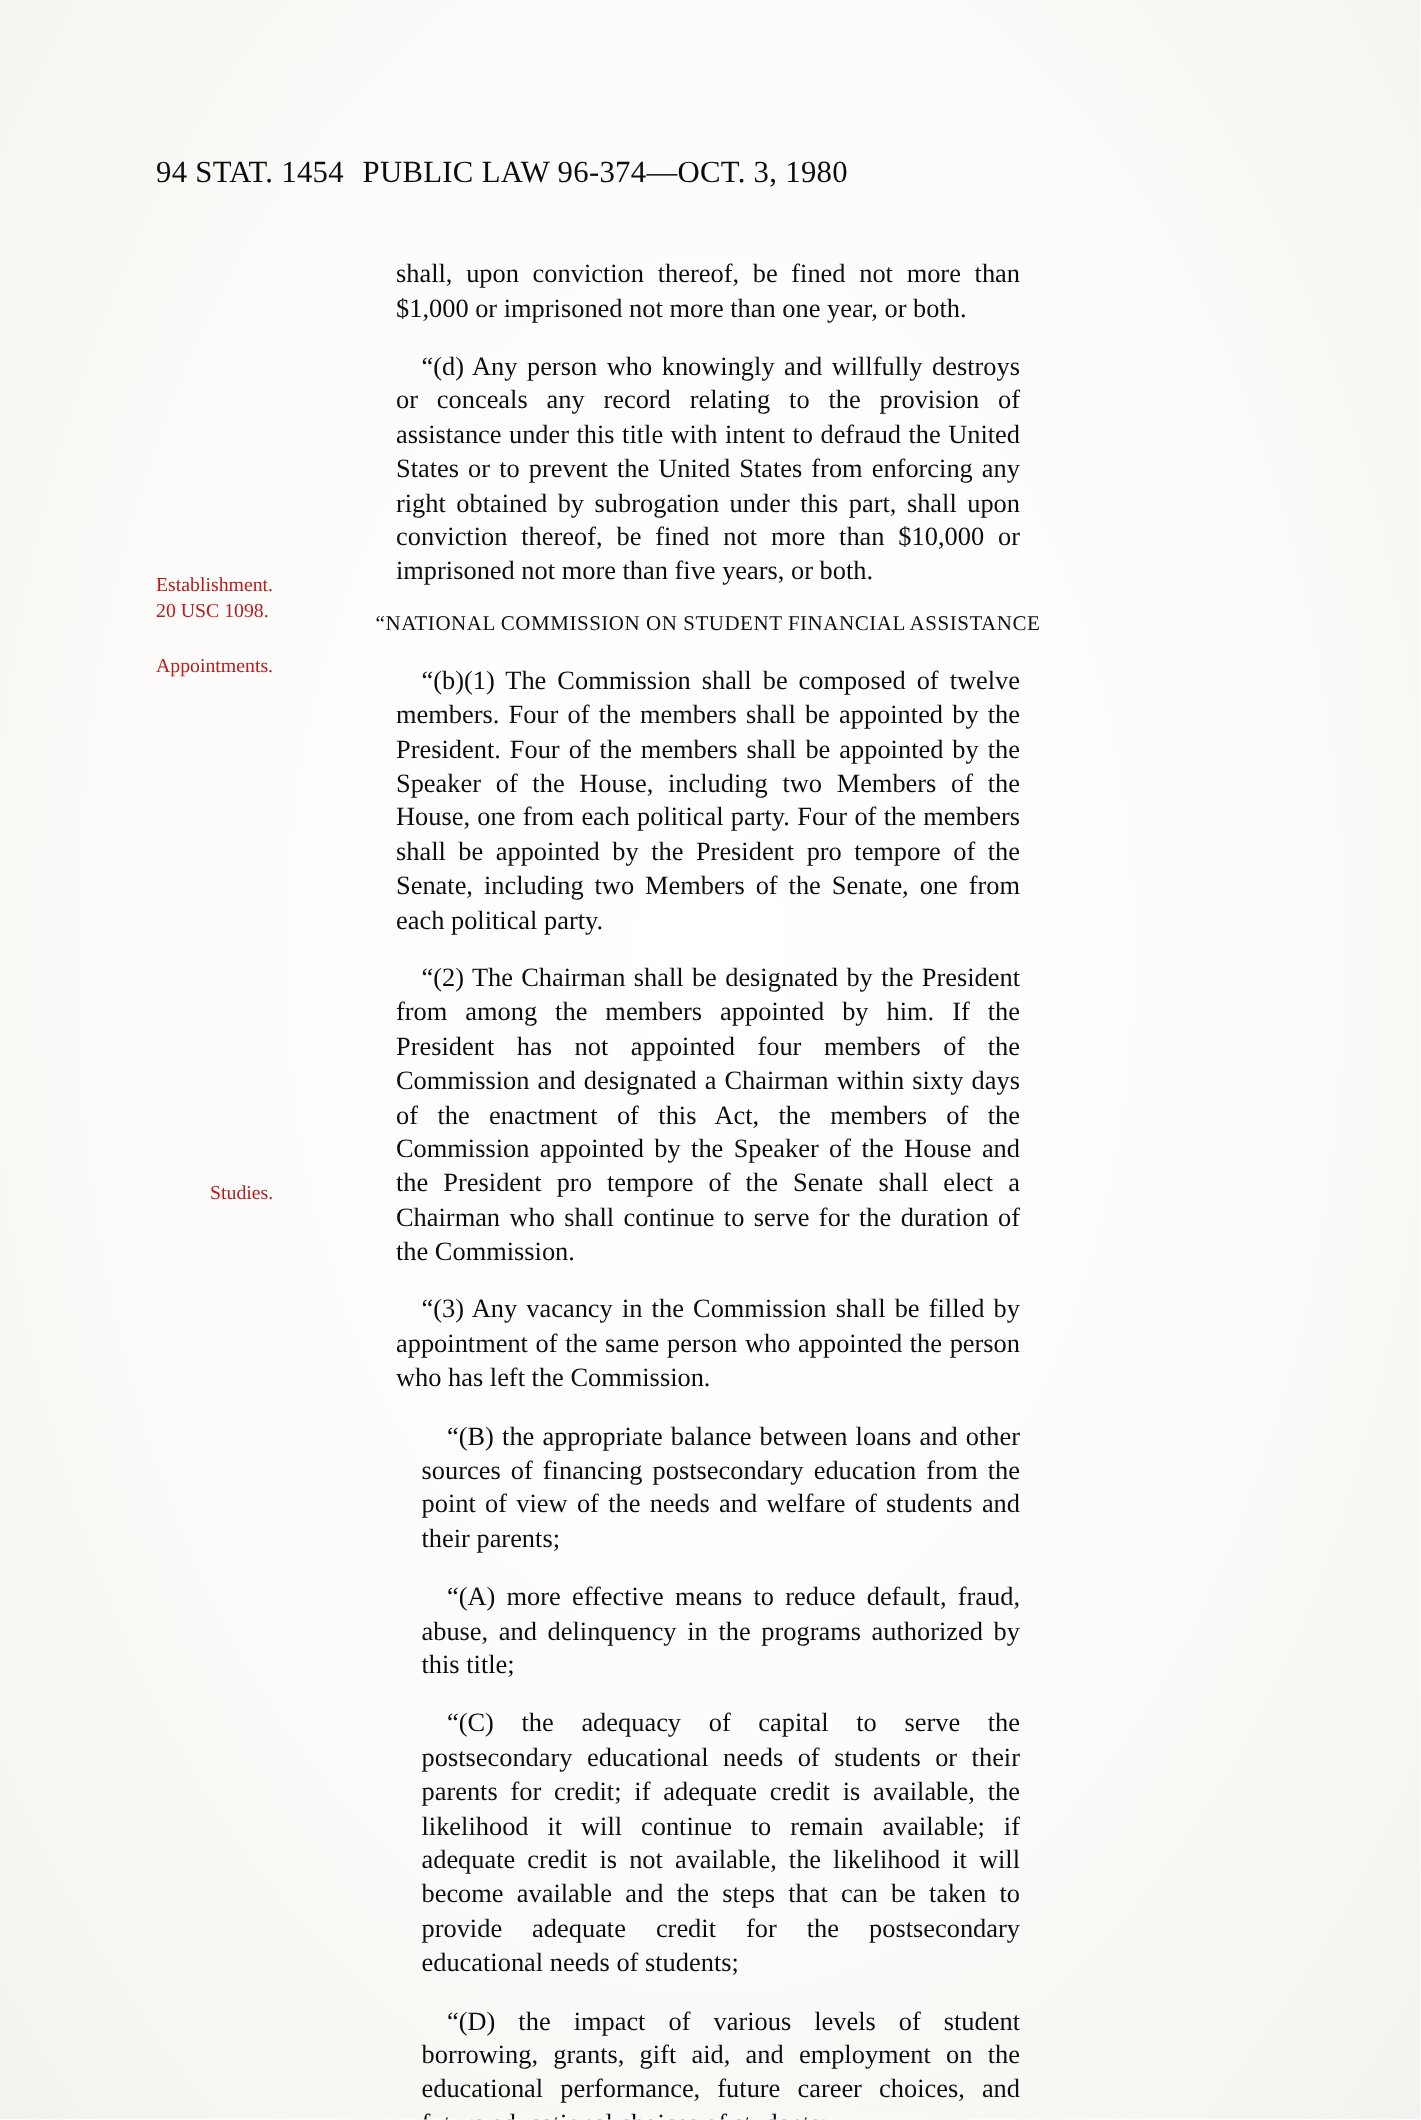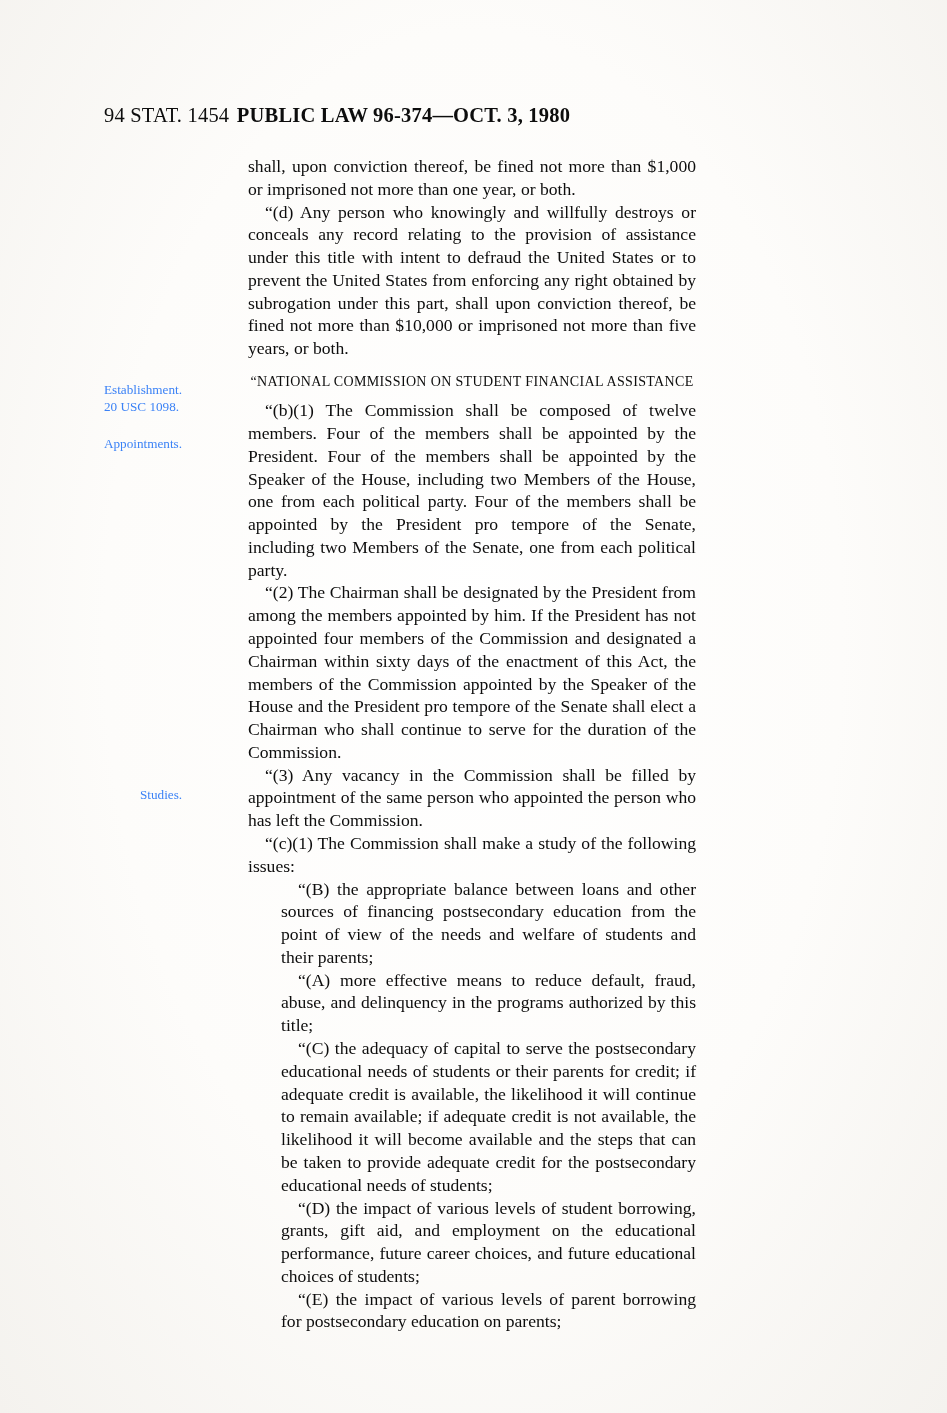--- a/index.html
+++ b/index.html
@@ -41,37 +41,36 @@
   }
   .header .stat {
     position: absolute;
     left: 104px;
     top: 0;
     white-space: nowrap;
   }
   .header .law {
     white-space: nowrap;
     margin-left: 40px;
-    font-weight: bold;
   }
 
   .column {
     position: absolute;
     top: 155px;
     left: 248px;
     width: 448px;
     font-size: 17.6px;
     line-height: 1.295;
     text-align: justify;
     text-justify: inter-word;
     hyphens: manual;
   }
 
   .para {
-    margin: 0;
+    margin: 16px;
     text-indent: 0;
   }
   .para.indent {
     text-indent: 17px;
   }
   .para.sub {
     margin-left: 33px;
     text-indent: 17px;
   }
   .centered-head {
@@ -84,21 +83,21 @@
   }
   .sc { font-variant: small-caps; }
 
   .sidenote {
     position: absolute;
     left: 104px;
     width: 138px;
     font-size: 13.2px;
     line-height: 1.28;
     text-align: left;
-    color: #3b82f6;
+    color: #b91c1c;
   }
 </style>
 </head>
 <body>
 
 <div class="page">
   <div class="paper-tint"></div>
 
   <div class="header">
     <span class="stat">94 STAT. 1454</span>
@@ -120,21 +119,20 @@
 
   <div class="column">
     <p class="para">shall, upon conviction thereof, be fined not more than $1,000 or imprisoned not more than one year, or both.</p>
     <p class="para indent">“(d) Any person who knowingly and willfully destroys or conceals any record relating to the provision of assistance under this title with intent to defraud the United States or to prevent the United States from enforcing any right obtained by subrogation under this part, shall upon conviction thereof, be fined not more than $10,000 or imprisoned not more than five years, or both.</p>
 
     <p class="centered-head">“<span class="sc">NATIONAL COMMISSION ON STUDENT FINANCIAL ASSISTANCE</span></p>
 
     <p class="para indent">“(b)(1) The Commission shall be composed of twelve members. Four of the members shall be appointed by the President. Four of the members shall be appointed by the Speaker of the House, including two Members of the House, one from each political party. Four of the members shall be appointed by the President pro tempore of the Senate, including two Members of the Senate, one from each political party.</p>
     <p class="para indent">“(2) The Chairman shall be designated by the President from among the members appointed by him. If the President has not appointed four members of the Commission and designated a Chairman within sixty days of the enactment of this Act, the members of the Commission appointed by the Speaker of the House and the President pro tempore of the Senate shall elect a Chairman who shall continue to serve for the duration of the Commission.</p>
     <p class="para indent">“(3) Any vacancy in the Commission shall be filled by appointment of the same person who appointed the person who has left the Commission.</p>
-    <p class="para indent">“(c)(1) The Commission shall make a study of the following issues:</p>
 
     <p class="para sub">“(B) the appropriate balance between loans and other sources of financing postsecondary education from the point of view of the needs and welfare of students and their parents;</p>
     <p class="para sub">“(A) more effective means to reduce default, fraud, abuse, and delinquency in the programs authorized by this title;</p>
     <p class="para sub">“(C) the adequacy of capital to serve the postsecondary educational needs of students or their parents for credit; if adequate credit is available, the likelihood it will continue to remain available; if adequate credit is not available, the likelihood it will become available and the steps that can be taken to provide adequate credit for the postsecondary educational needs of students;</p>
     <p class="para sub">“(D) the impact of various levels of student borrowing, grants, gift aid, and employment on the educational performance, future career choices, and future educational choices of students;</p>
     <p class="para sub">“(E) the impact of various levels of parent borrowing for postsecondary education on parents;</p>
 
   </div>
 </div>
 

